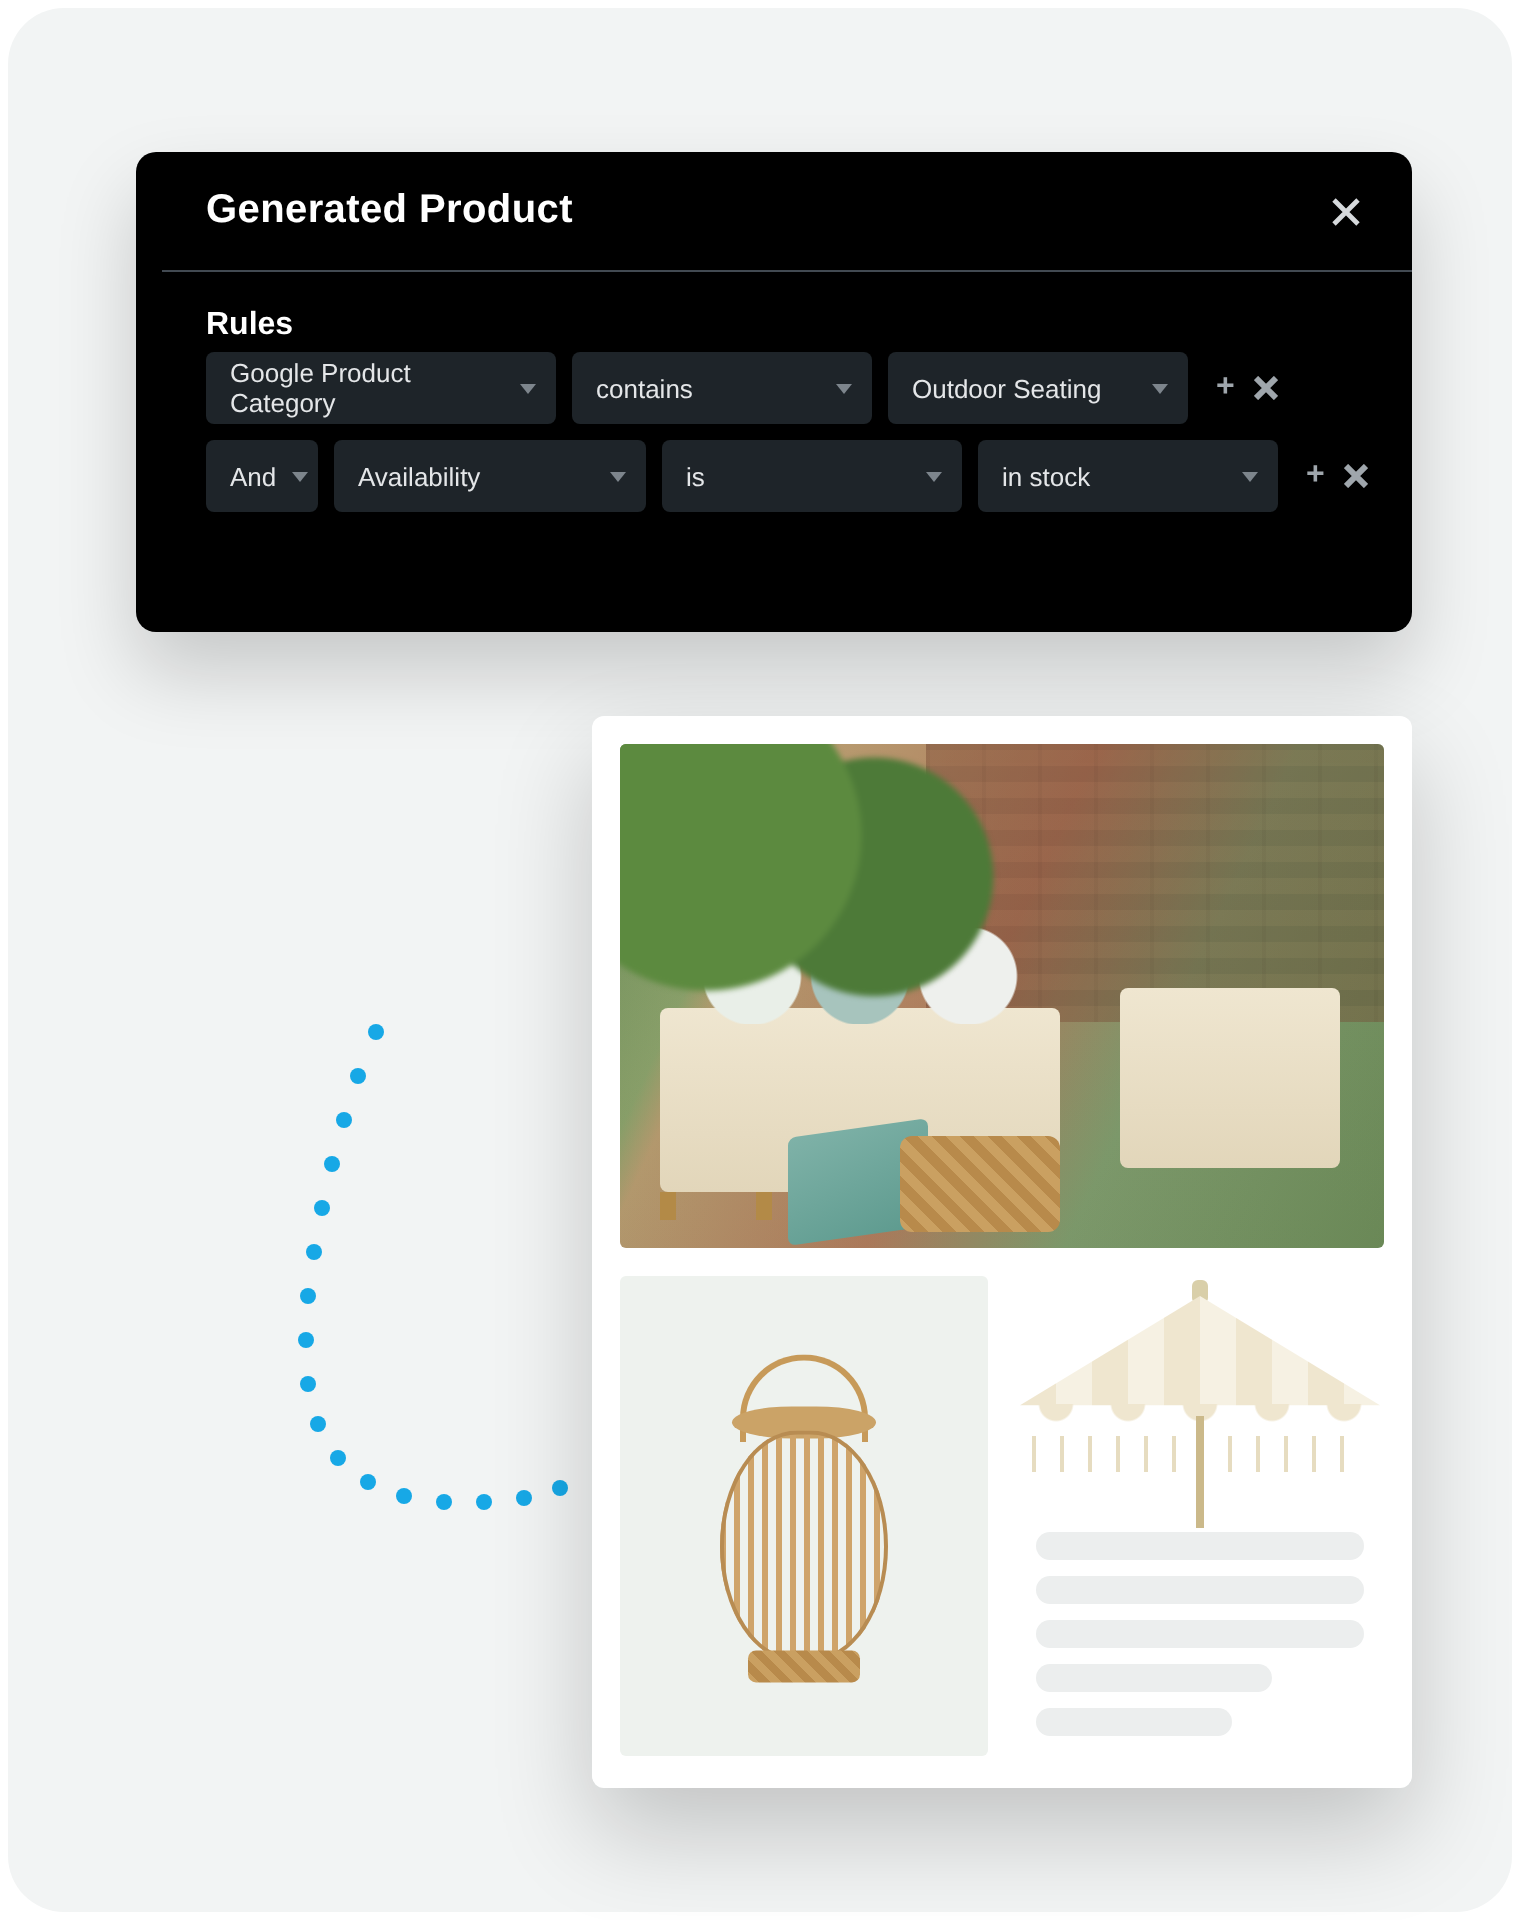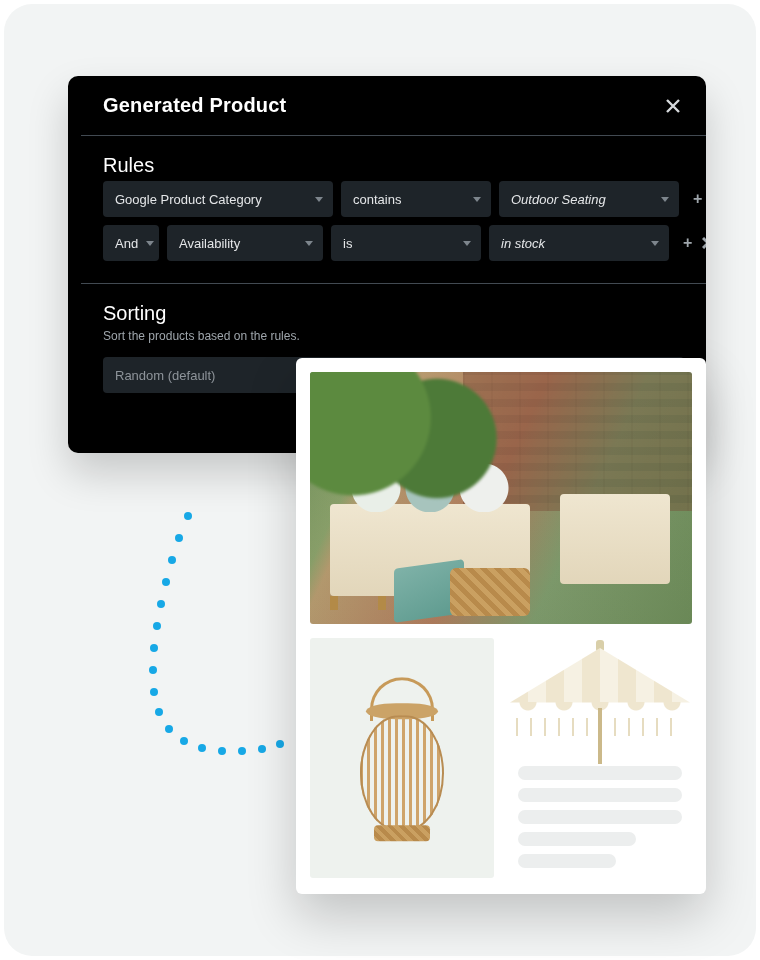--- a/index.html
+++ b/index.html
@@ -51,22 +51,22 @@
     cursor: pointer;
   }
   .close-btn svg { width: 16px; height: 16px; stroke: currentColor; stroke-width: 2.4; }
 
   .section {
     padding: 18px 22px 22px 22px;
     border-bottom: 1px solid #424a52;
   }
   .section:last-child { border-bottom: none; padding-bottom: 60px; }
   .section-title {
-    font-size: 20px;
-    font-weight: 400;
+    font-size: 16px;
+    font-weight: 700;
     margin-bottom: 4px;
   }
   .section-desc {
     font-size: 12px;
     color: #9fa6ac;
     margin-bottom: 14px;
   }
 
   .rule-row {
     display: flex;
@@ -90,24 +90,24 @@
     flex: 0 0 auto;
   }
   .select .caret {
     width: 0; height: 0;
     border-left: 4px solid transparent;
     border-right: 4px solid transparent;
     border-top: 5px solid #7d858c;
     margin-left: 8px;
   }
   .w-connector { width: 56px; }
-  .w-field     { width: 230px; }
+  .w-field     { width: 175px; }
   .w-field2    { width: 156px; }
   .w-op        { width: 150px; gap: 23px; }
-  .w-val       { width: 180px; font-style: italic; }
+  .w-val       { width: 150px; }
   .w-full      { width: 100%; }
 
   .row-actions {
     display: flex;
     gap: 10px;
     align-items: center;
     margin-left: 6px;
   }
   .icon-btn {
     color: #9fa6ac;
@@ -360,28 +360,20 @@
           <span class="icon-btn plus"></span>
           <span class="icon-btn times">
             <svg viewBox="0 0 12 12">
                 <path d="M1 1 L11 11 M11 1 L1 11" fill="none"></path>
               </svg>
           </span>
         </div>
       </div>
     </div>
 
-    <div class="section">
-      <div class="section-title">Sorting</div>
-      <div class="section-desc">Sort the products based on the rules.</div>
-      <div class="select w-full" style="color:#8e949a;">
-        <span>Random (default)</span>
-        <span class="caret"></span>
-      </div>
-    </div>
   </div>
 
   <svg class="curve" viewBox="0 0 180 260">
     <circle cx="44" cy="8" r="4"></circle>
     <circle cx="35" cy="30" r="4"></circle>
     <circle cx="28" cy="52" r="4"></circle>
     <circle cx="22" cy="74" r="4"></circle>
     <circle cx="17" cy="96" r="4"></circle>
     <circle cx="13" cy="118" r="4"></circle>
     <circle cx="10" cy="140" r="4"></circle>

